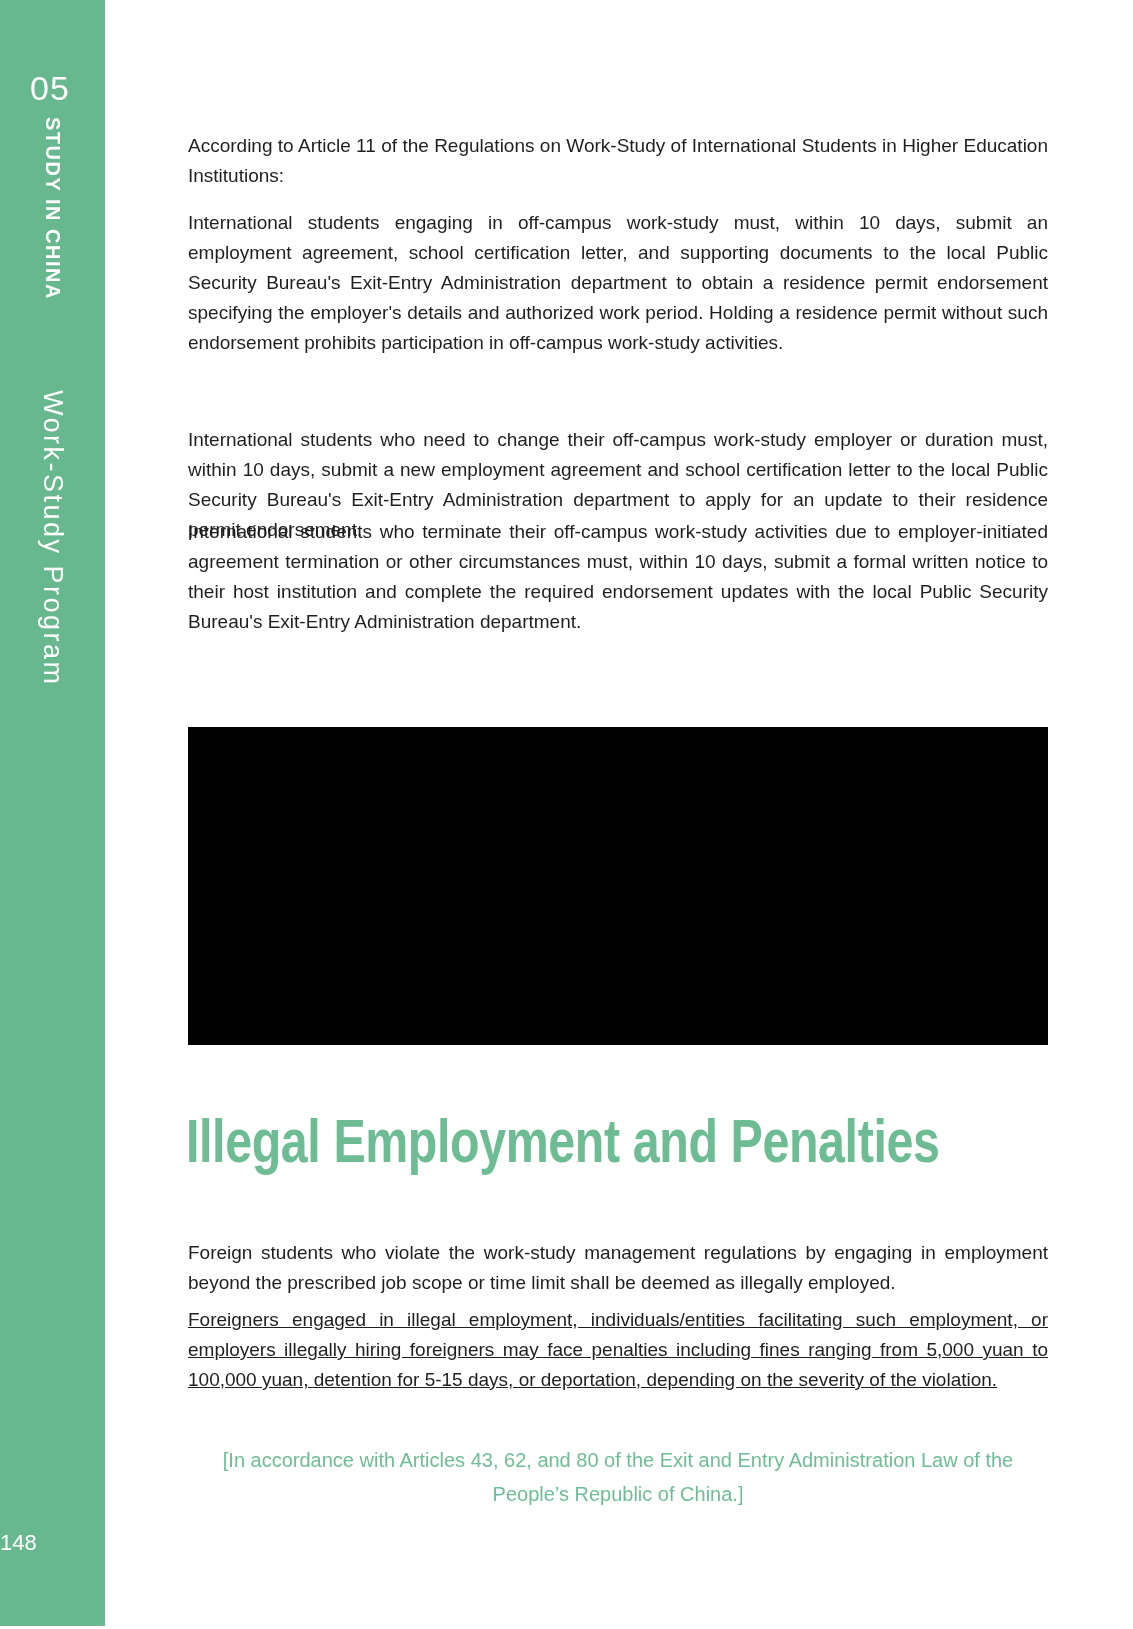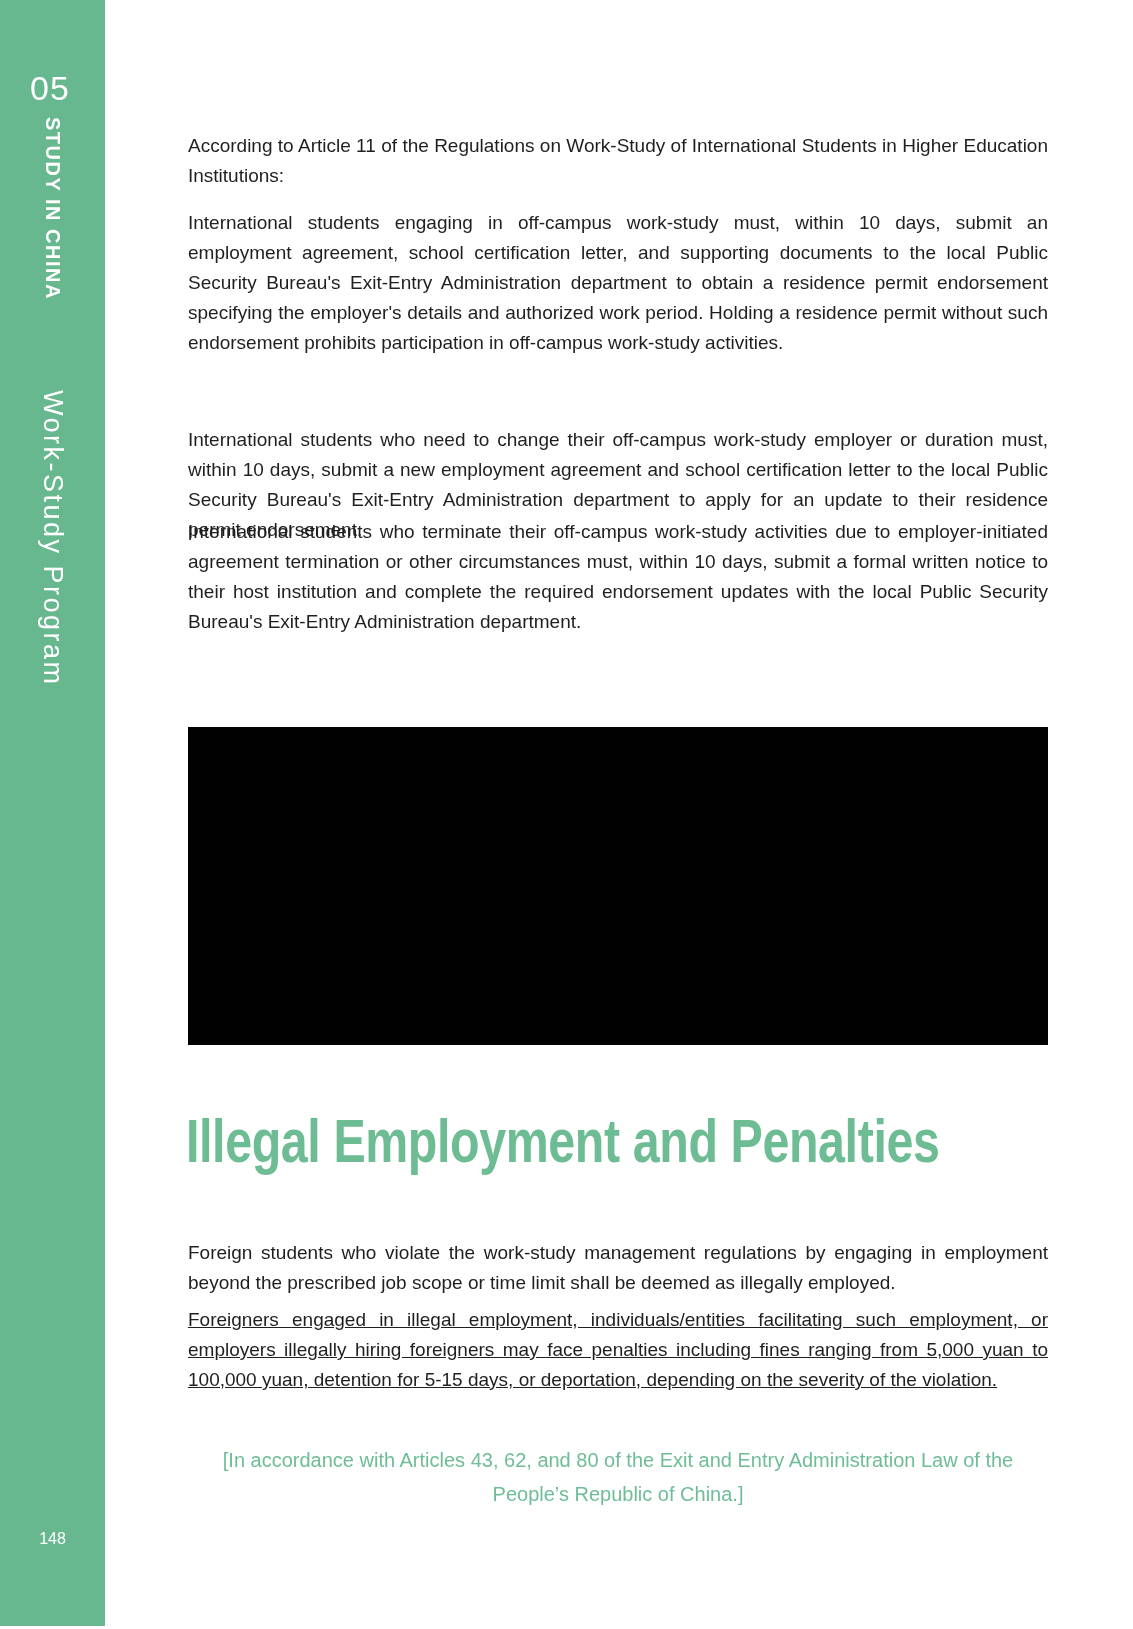--- a/index.html
+++ b/index.html
@@ -30,21 +30,21 @@
     position:absolute;left:0;top:70px;width:100px;
     text-align:center;color:#ffffff;font-size:34px;line-height:1.1;
     font-weight:400;letter-spacing:1px;
   }
   .chapter-title-wrap{top:117px;}
   .chapter-title{font-size:20px;font-weight:700;letter-spacing:1.5px;}
   .section-title-wrap{top:390px;}
   .section-title{font-size:27px;font-weight:400;letter-spacing:2.5px;}
   .page-num{
     position:absolute;left:0;top:1530px;width:105px;
-    text-align:center;color:#ffffff;font-size:16px;font-weight:400;
+    text-align:left;color:#ffffff;font-size:22px;font-weight:400;
   }
   
   .bp{
     position:absolute;left:188px;width:860px;margin:0;
     font-size:19px;line-height:30px;color:var(--body-text);
     text-align:justify;
   }
   .p1{top:131px;}
   .p2{top:208px;}
   .p3{top:401px;margin-top:24px;}

